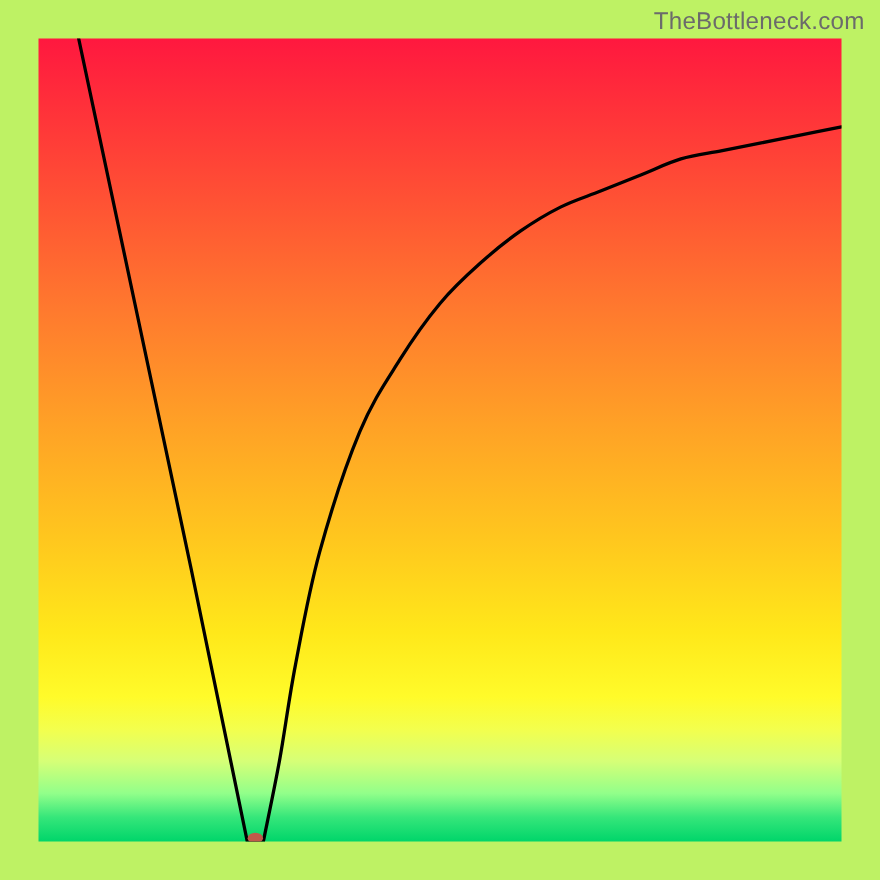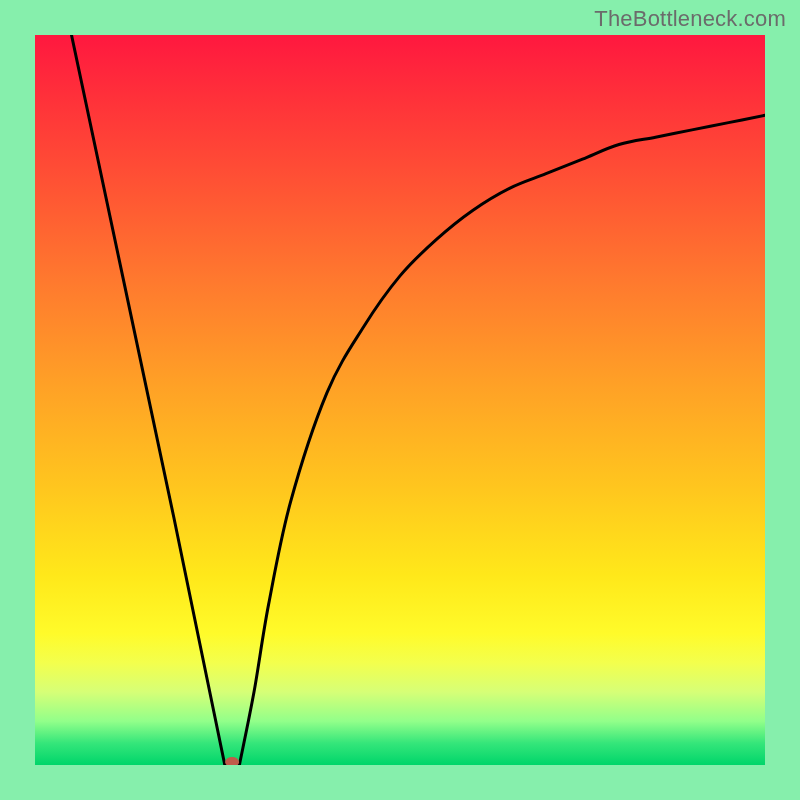--- a/index.html
+++ b/index.html
@@ -8,21 +8,21 @@
     width: 800px;
     height: 800px;
     overflow: hidden;
     background: #000;
     font-family: Arial, Helvetica, sans-serif;
   }
   .frame {
     position: relative;
     width: 800px;
     height: 800px;
-    background: #86efac;
+    background: #bef264;
   }
   .plot {
     position: absolute;
     left: 35px;
     top: 35px;
     width: 730px;
     height: 730px;
     
     background: linear-gradient(
       to bottom,

